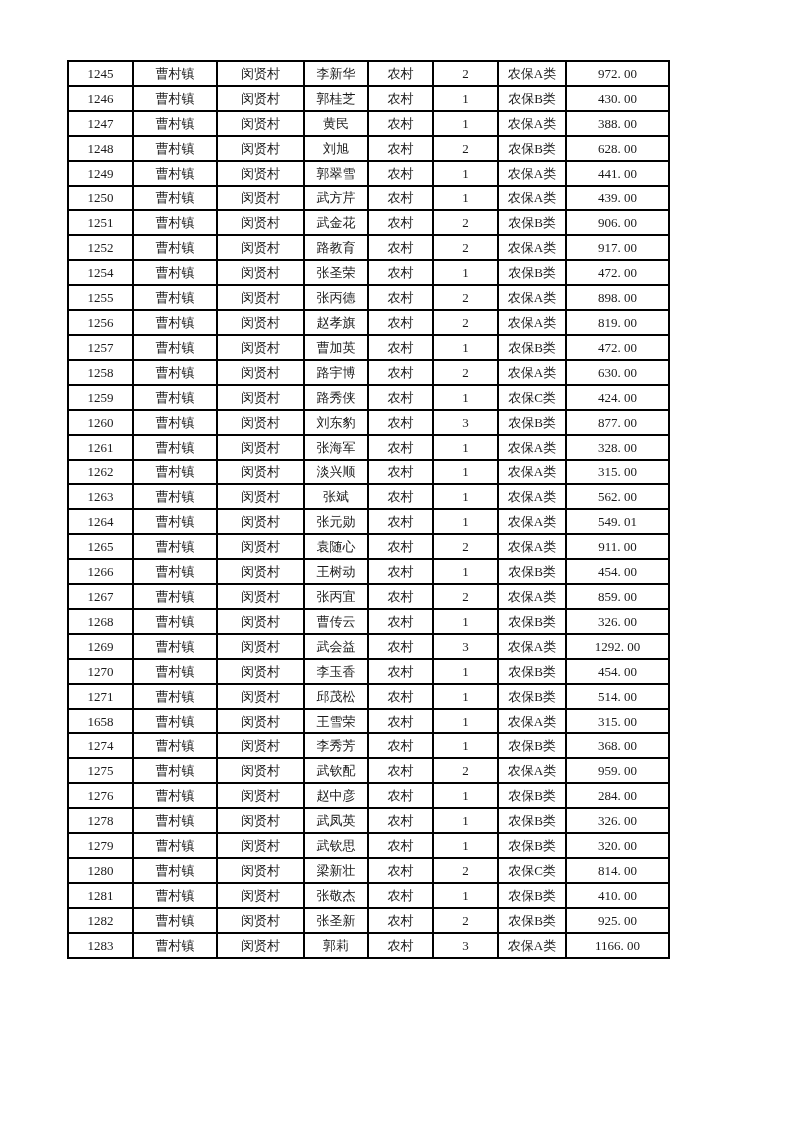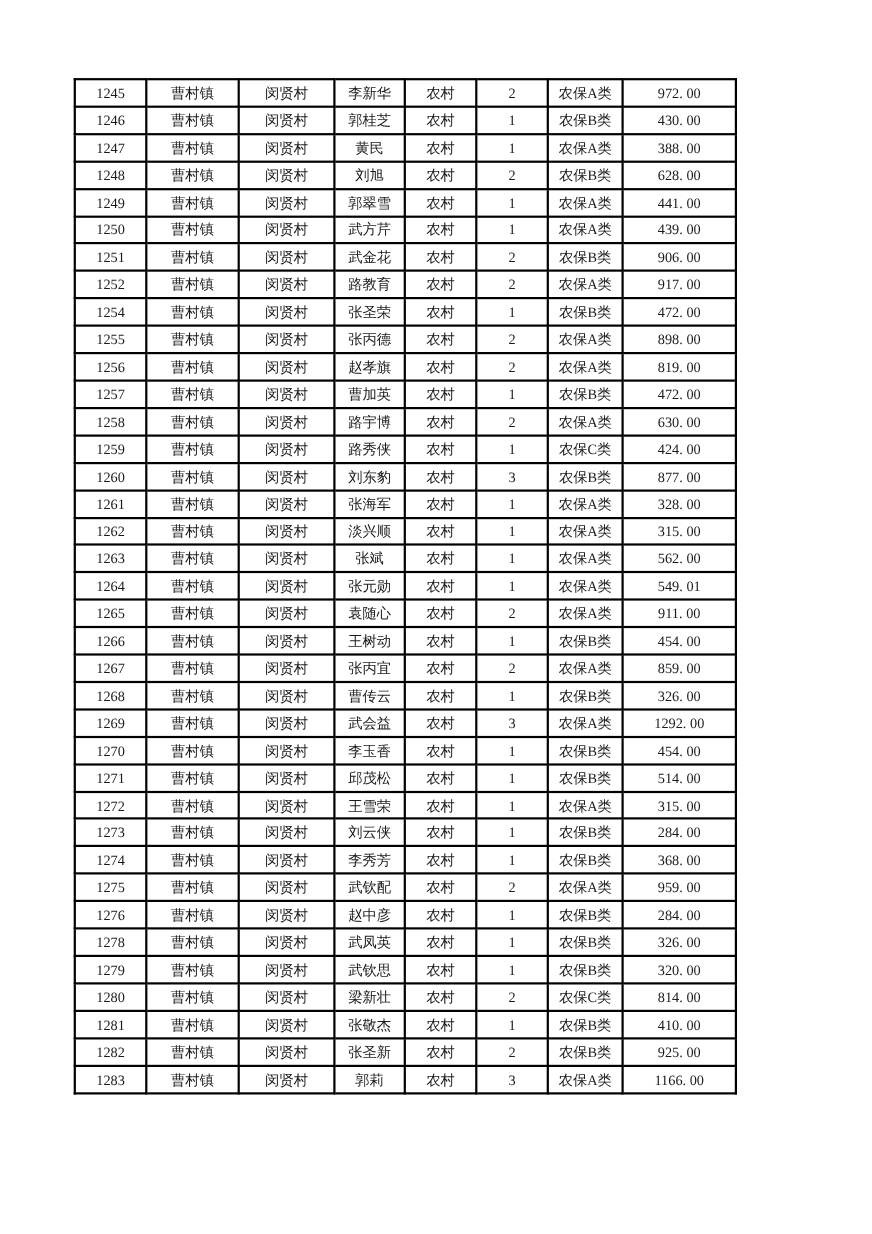--- a/index.html
+++ b/index.html
@@ -16,21 +16,21 @@
   .page {
     position: absolute;
     left: 0; top: 0;
     width: 793px;
     height: 1122px;
     background: #ffffff;
   }
   table.data-table {
     position: absolute;
     left: 67px;
-    top: 71px;
+    top: 60px;
     width: 601px;
     border-collapse: collapse;
     table-layout: fixed;
   }
   table.data-table td {
     border: 2px solid #000000;
     text-align: center;
     vertical-align: middle;
     font-size: 13px;
     color: #1a1a1a;
@@ -313,38 +313,28 @@
           <td>1271</td>
           <td>曹村镇</td>
           <td>闵贤村</td>
           <td>邱茂松</td>
           <td>农村</td>
           <td>1</td>
           <td>农保B类</td>
           <td>514. 00</td>
         </tr>
         <tr>
-          <td>1272</td>
+          <td>1658</td>
           <td>曹村镇</td>
           <td>闵贤村</td>
           <td>王雪荣</td>
           <td>农村</td>
           <td>1</td>
           <td>农保A类</td>
           <td>315. 00</td>
-        </tr>
-        <tr>
-          <td>1273</td>
-          <td>曹村镇</td>
-          <td>闵贤村</td>
-          <td>刘云侠</td>
-          <td>农村</td>
-          <td>1</td>
-          <td>农保B类</td>
-          <td>284. 00</td>
         </tr>
         <tr>
           <td>1274</td>
           <td>曹村镇</td>
           <td>闵贤村</td>
           <td>李秀芳</td>
           <td>农村</td>
           <td>1</td>
           <td>农保B类</td>
           <td>368. 00</td>

